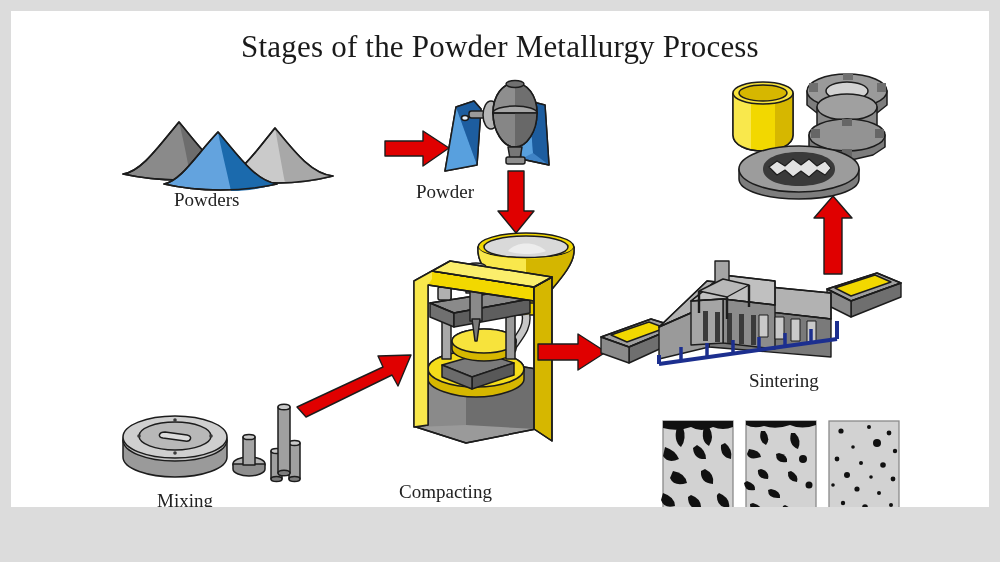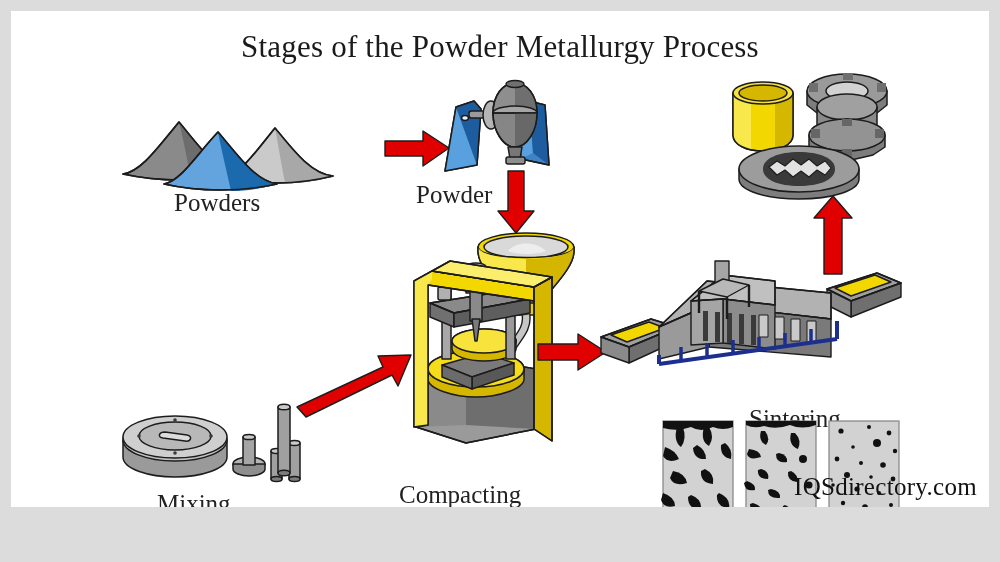--- a/index.html
+++ b/index.html
@@ -5,21 +5,21 @@
   html,body{margin:0;padding:0;background:#dcdcdc;}
   body{width:1000px;height:562px;overflow:hidden;
        font-family:"Liberation Serif",serif;}
   #frame{position:absolute;left:0;top:0;width:1000px;height:562px;
          background:#dcdcdc;box-sizing:border-box;}
   #canvas{position:absolute;left:11px;top:11px;width:978px;height:496px;
           background:#ffffff;overflow:hidden;}
   .abs{position:absolute;}
   #title{position:absolute;left:0;top:18px;width:978px;text-align:center;
          font-size:31px;color:#1a1a1a;letter-spacing:.2px;white-space:nowrap;}
-  .label{position:absolute;font-size:25px;color:#222;white-space:nowrap;}
+  .label{position:absolute;font-size:19px;color:#222;white-space:nowrap;}
   #watermark{position:absolute;right:12px;bottom:6px;font-size:25px;color:#111;
              white-space:nowrap;letter-spacing:.3px;}
   svg{display:block;overflow:visible;}
 </style>
 </head>
 <body>
 
 <div id="frame">
  <div id="canvas">
 
@@ -306,21 +306,21 @@
       <g>
         <rect x="116" y="0" width="14" height="30" fill="#a5a5a5"></rect>
         <path d="M100 30 L124 18 L150 24 L128 36 Z" fill="#b8b8b8"></path>
         <path d="M100 30 L100 52" fill="none" stroke="#1c1c1c" stroke-width="2.4"></path>
         <path d="M150 24 L150 46" fill="none" stroke="#1c1c1c" stroke-width="2.4"></path>
         <path d="M128 36 L128 58" fill="none" stroke="#1c1c1c" stroke-width="2.4"></path>
       </g>
     </g>
    </svg>
   </div>
-  <div class="label" style="left:738px;top:359px;margin-top:35px;">Sintering</div>
+  <div class="label" style="left:738px;top:359px;">Sintering</div>
 
   <div class="abs" style="left:800px;top:183px;">
    <svg width="44" height="82" viewBox="0 0 44 82">
      <path d="M22 2 L41 24 H31 V80 H13 V24 H3 Z" fill="#e00000" stroke="#1c1c1c" stroke-width="1.4" stroke-linejoin="round"></path>
    </svg>
   </div>
 
   <div class="abs" style="left:710px;top:52px;">
    <svg width="175" height="125" viewBox="0 0 175 125">
     <g stroke="#1c1c1c" stroke-width="1.5" stroke-linejoin="round">
@@ -435,16 +435,15 @@
               <circle cx="204" cy="88" r="2.8"></circle>
               <circle cx="230" cy="86" r="2"></circle>
         <circle cx="192" cy="100" r="2"></circle>
               <circle cx="214" cy="104" r="2.6"></circle>
               <circle cx="176" cy="106" r="1.8"></circle>
       </g>
     </g>
    </svg>
   </div>
 
-  <div id="watermark">IQSdirectory.com</div>
 
  </div>
 </div>
 
 </body></html>

